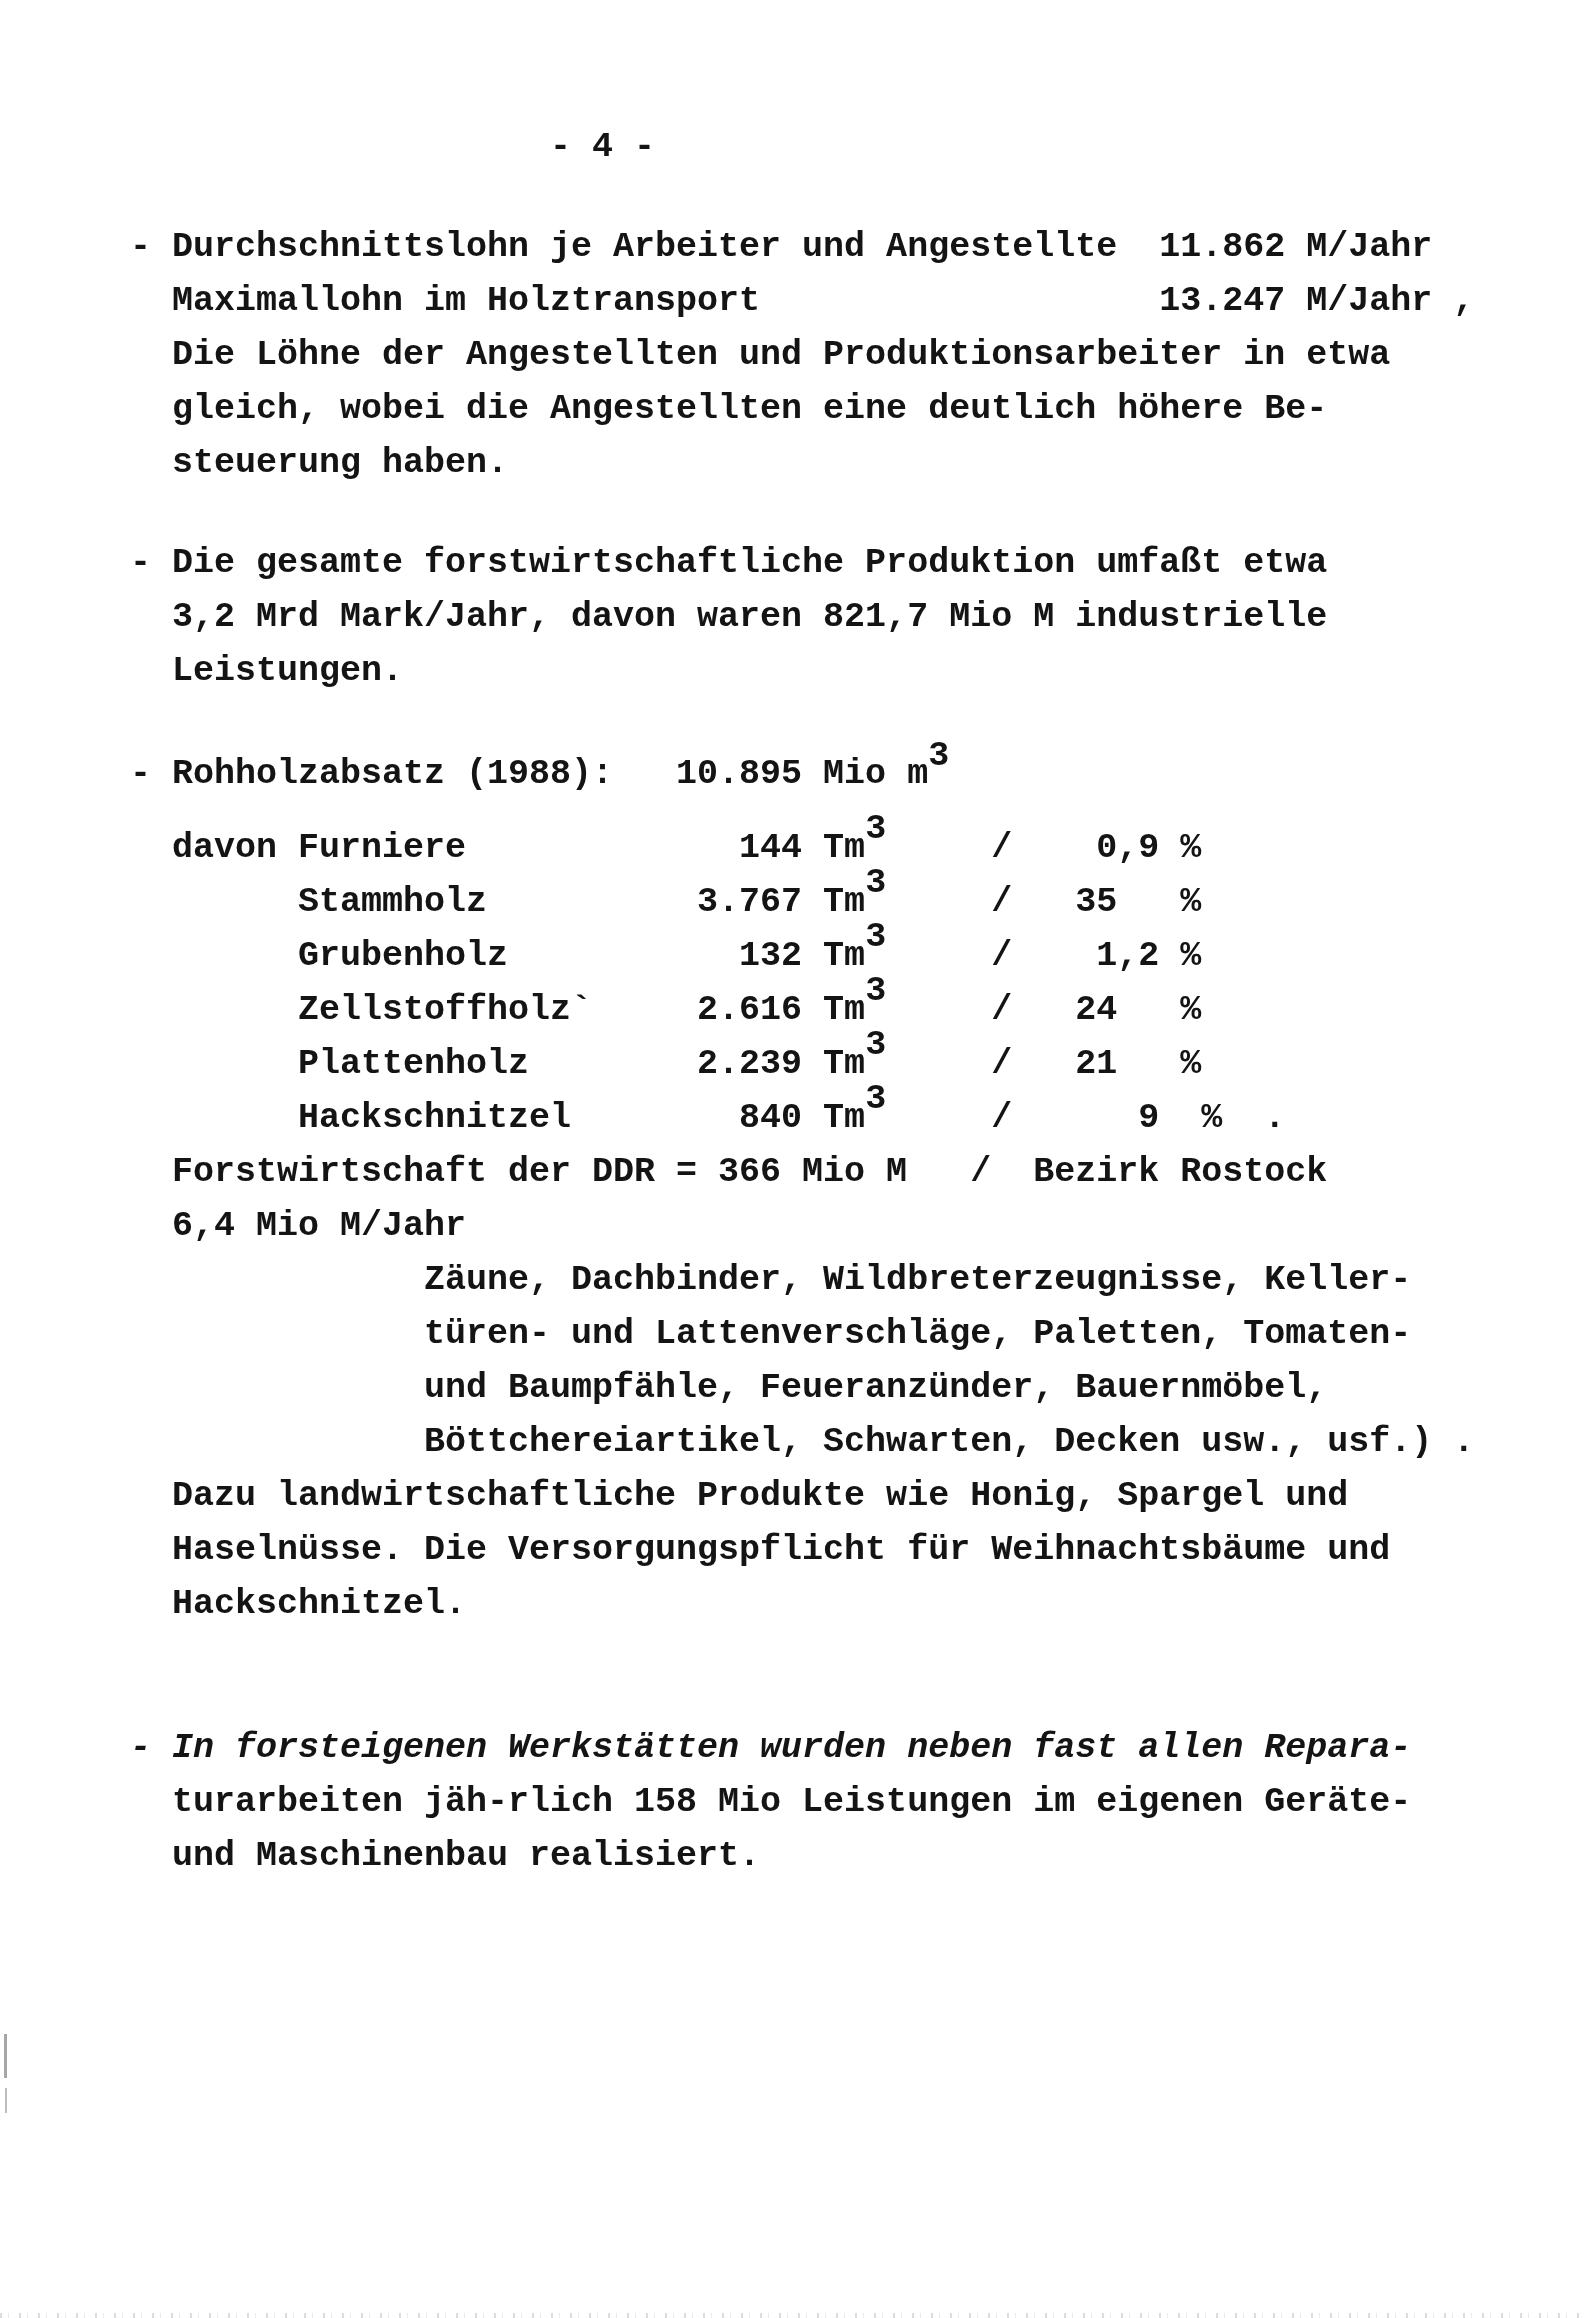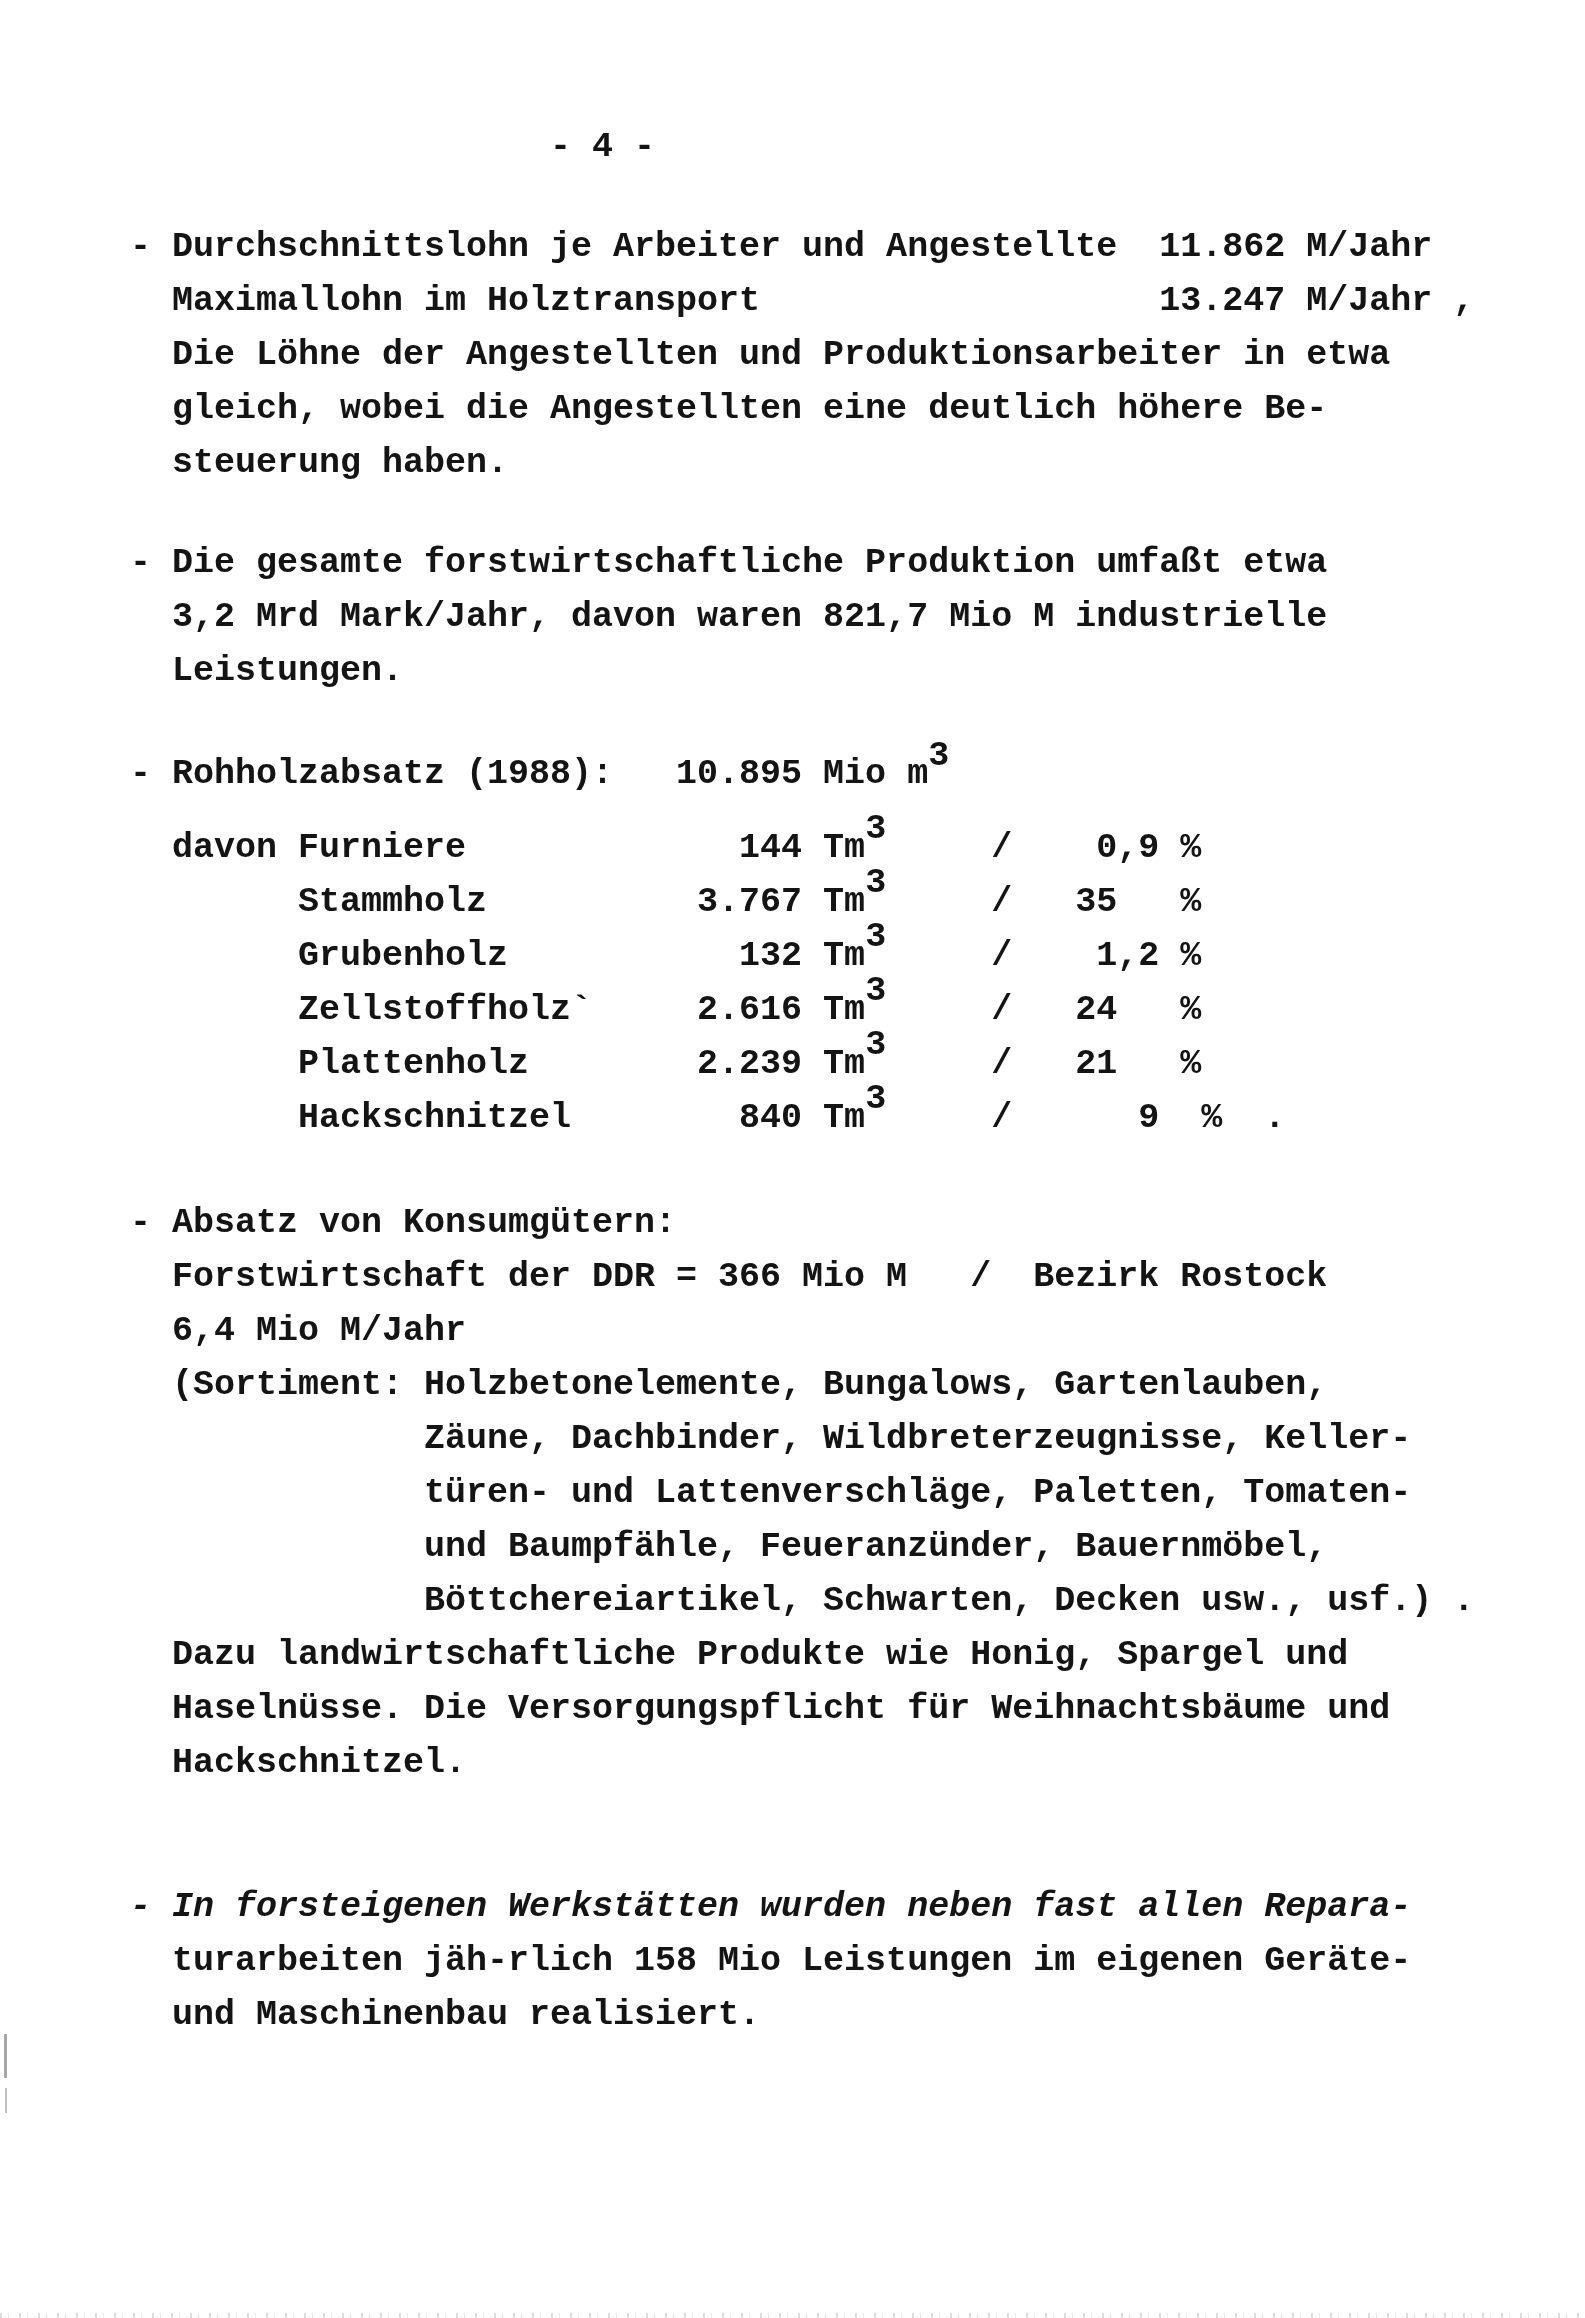--- a/index.html
+++ b/index.html
@@ -82,24 +82,22 @@
 
     <div class="line gap-tb"><span>  davon Furniere             144 Tm</span><span class="sup">3</span><span>     /    0,9 %</span></div>
     <div class="line"><span>        Stammholz          3.767 Tm</span><span class="sup">3</span><span>     /   35   %</span></div>
     <div class="line"><span>        Grubenholz           132 Tm</span><span class="sup">3</span><span>     /    1,2 %</span></div>
     <div class="line"><span>        Zellstoffholz`     2.616 Tm</span><span class="sup">3</span><span>     /   24   %</span></div>
     <div class="line"><span>        Plattenholz        2.239 Tm</span><span class="sup">3</span><span>     /   21   %</span></div>
     <div class="line"><span>        Hackschnitzel        840 Tm</span><span class="sup">3</span><span>     /      9  %  .</span></div>
   </div>
 
   <div>
-    <div class="line gap-b5">- Absatz von Konsumgütern:</div>
     <div class="line">  Forstwirtschaft der DDR = 366 Mio M   /  Bezirk Rostock</div>
     <div class="line">  6,4 Mio M/Jahr</div>
-    <div class="line">  (Sortiment: Holzbetonelemente, Bungalows, Gartenlauben,</div>
     <div class="line">              Zäune, Dachbinder, Wildbreterzeugnisse, Keller-</div>
     <div class="line">              türen- und Lattenverschläge, Paletten, Tomaten-</div>
     <div class="line">              und Baumpfähle, Feueranzünder, Bauernmöbel,</div>
     <div class="line">              Böttchereiartikel, Schwarten, Decken usw., usf.) .</div>
     <div class="line">  Dazu landwirtschaftliche Produkte wie Honig, Spargel und</div>
     <div class="line">  Haselnüsse. Die Versorgungspflicht für Weihnachtsbäume und</div>
     <div class="line">  Hackschnitzel.</div>
   </div>
 
   <div>

